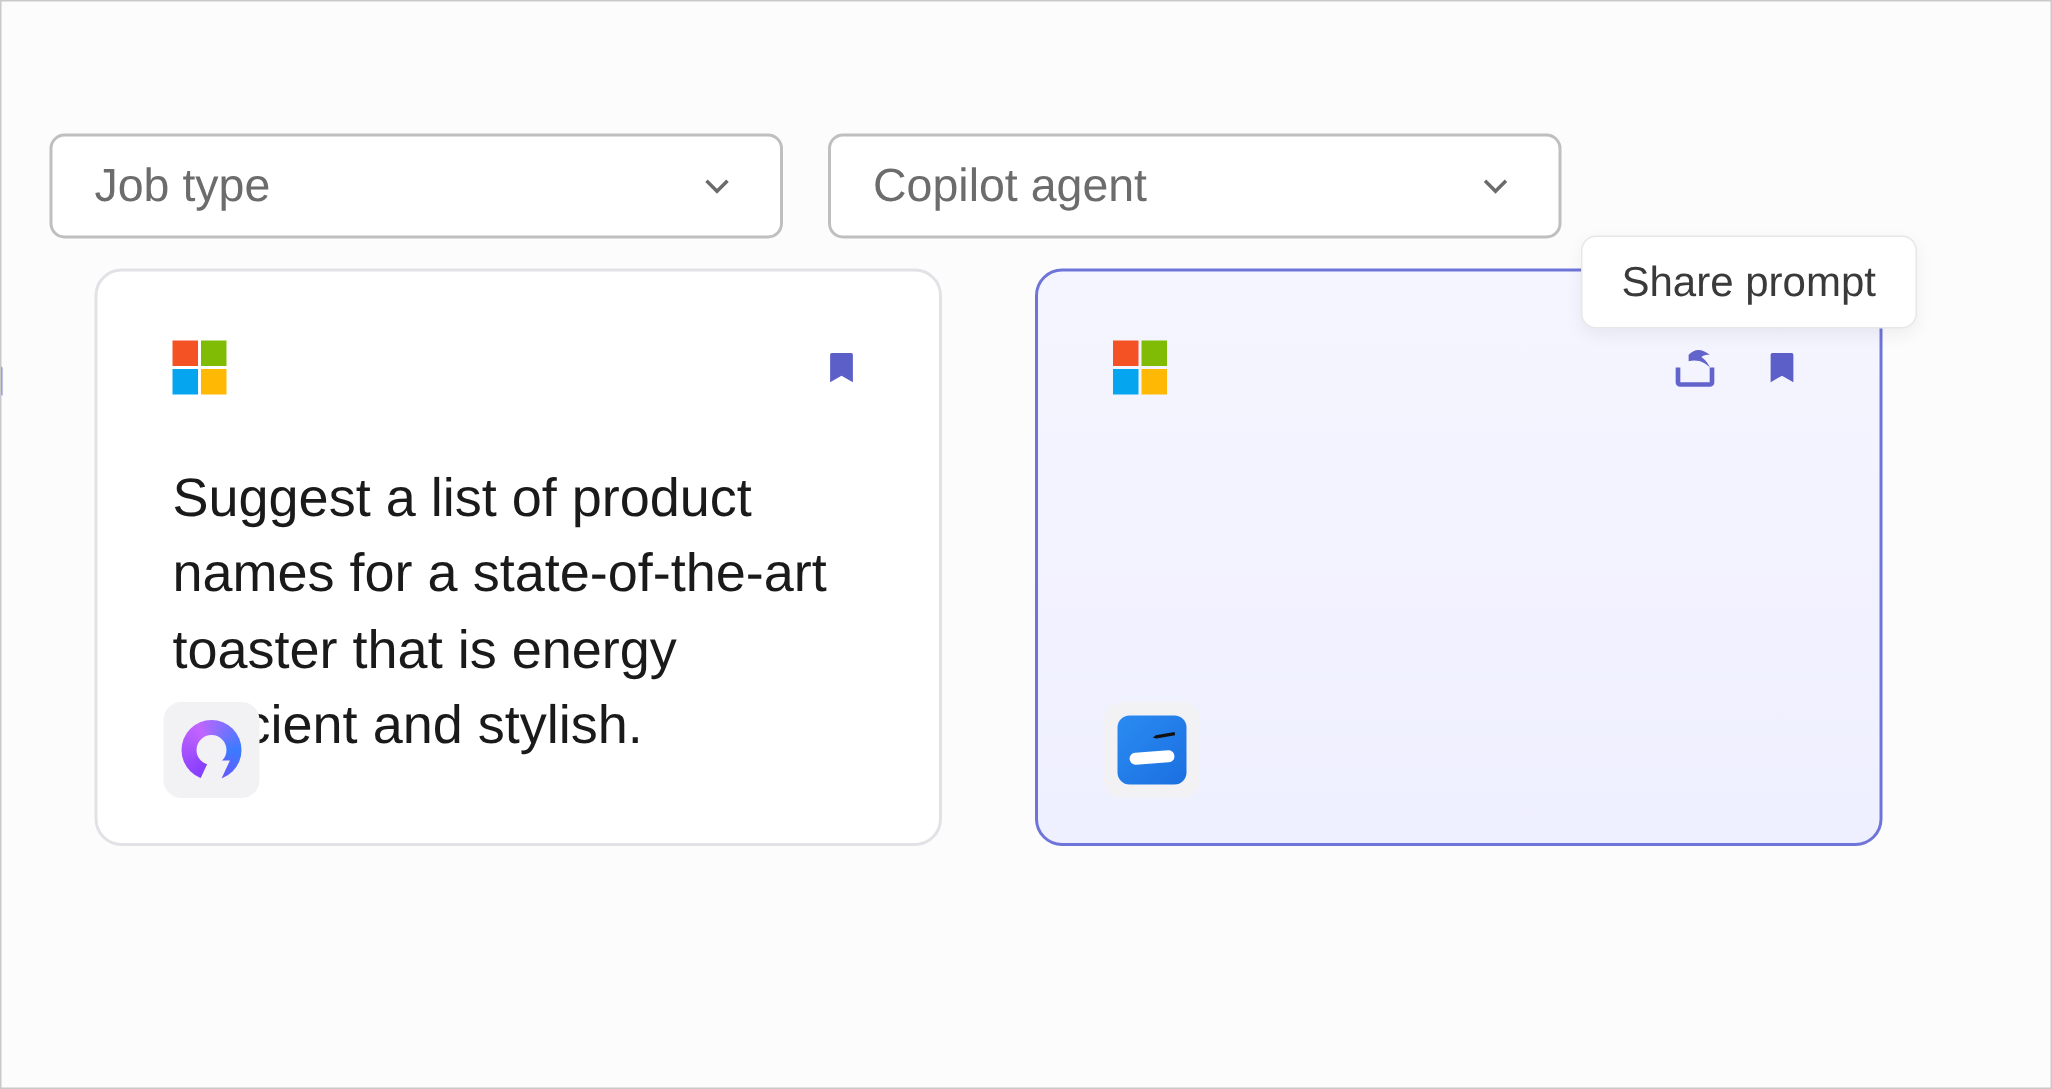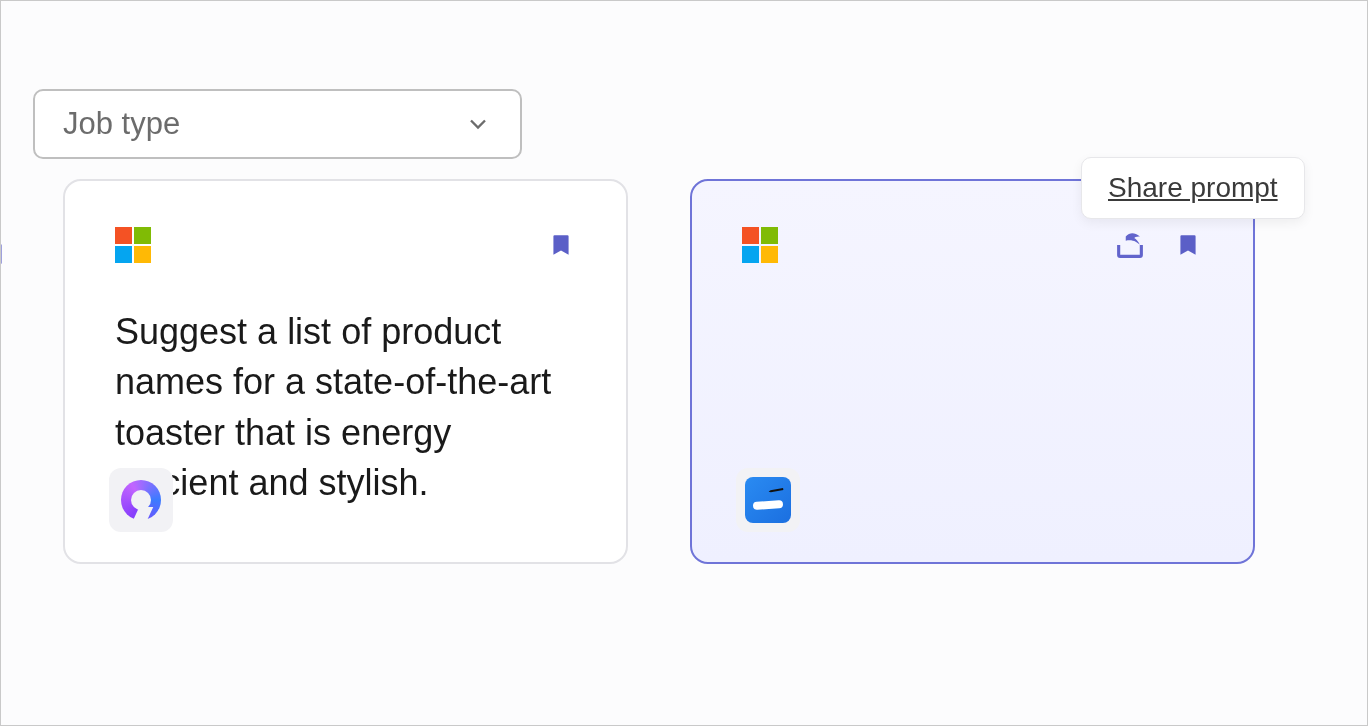--- a/index.html
+++ b/index.html
@@ -145,38 +145,45 @@
     content:"";position:absolute;left:8px;right:8px;top:24px;height:8px;border-radius:5px;
     background:#ffffff;transform:rotate(-4deg);
   }
   .wb-pen{position:absolute;right:4px;top:4px;width:18px;height:18px;transform:rotate(35deg);}
   .wb-pen svg{width:18px;height:18px;fill:#111;}
 
   
   .tooltip {
     position: absolute;
     top: 156px;
-    left: 1080px;
+    left: 1053px;
     background:#ffffff;
     border:1px solid #e7e7ea;
     border-radius:10px;
     padding:14px 26px;
     font-size:28px;
     color:#3a3a3a;
     box-shadow:0 4px 12px rgba(0,0,0,0.06);
     z-index:10;
-    text-decoration:underline;
   }
 </style>
 </head>
 <body>
 
 <div class="filters">
   <div class="select">
     <span class="select-label">Job type</span>
+    <span class="chevron">
+      <svg viewBox="0 0 24 24" fill="none" stroke="currentColor" stroke-width="2">
+          <polyline points="6 9 12 15 18 9"></polyline>
+        </svg>
+    </span>
+  </div>
+  <div class="select">
+    <span class="select-label">Copilot agent</span>
     <span class="chevron">
       <svg viewBox="0 0 24 24" fill="none" stroke="currentColor" stroke-width="2">
           <polyline points="6 9 12 15 18 9"></polyline>
         </svg>
     </span>
   </div>
 </div>
 
 <div class="cards">
 

